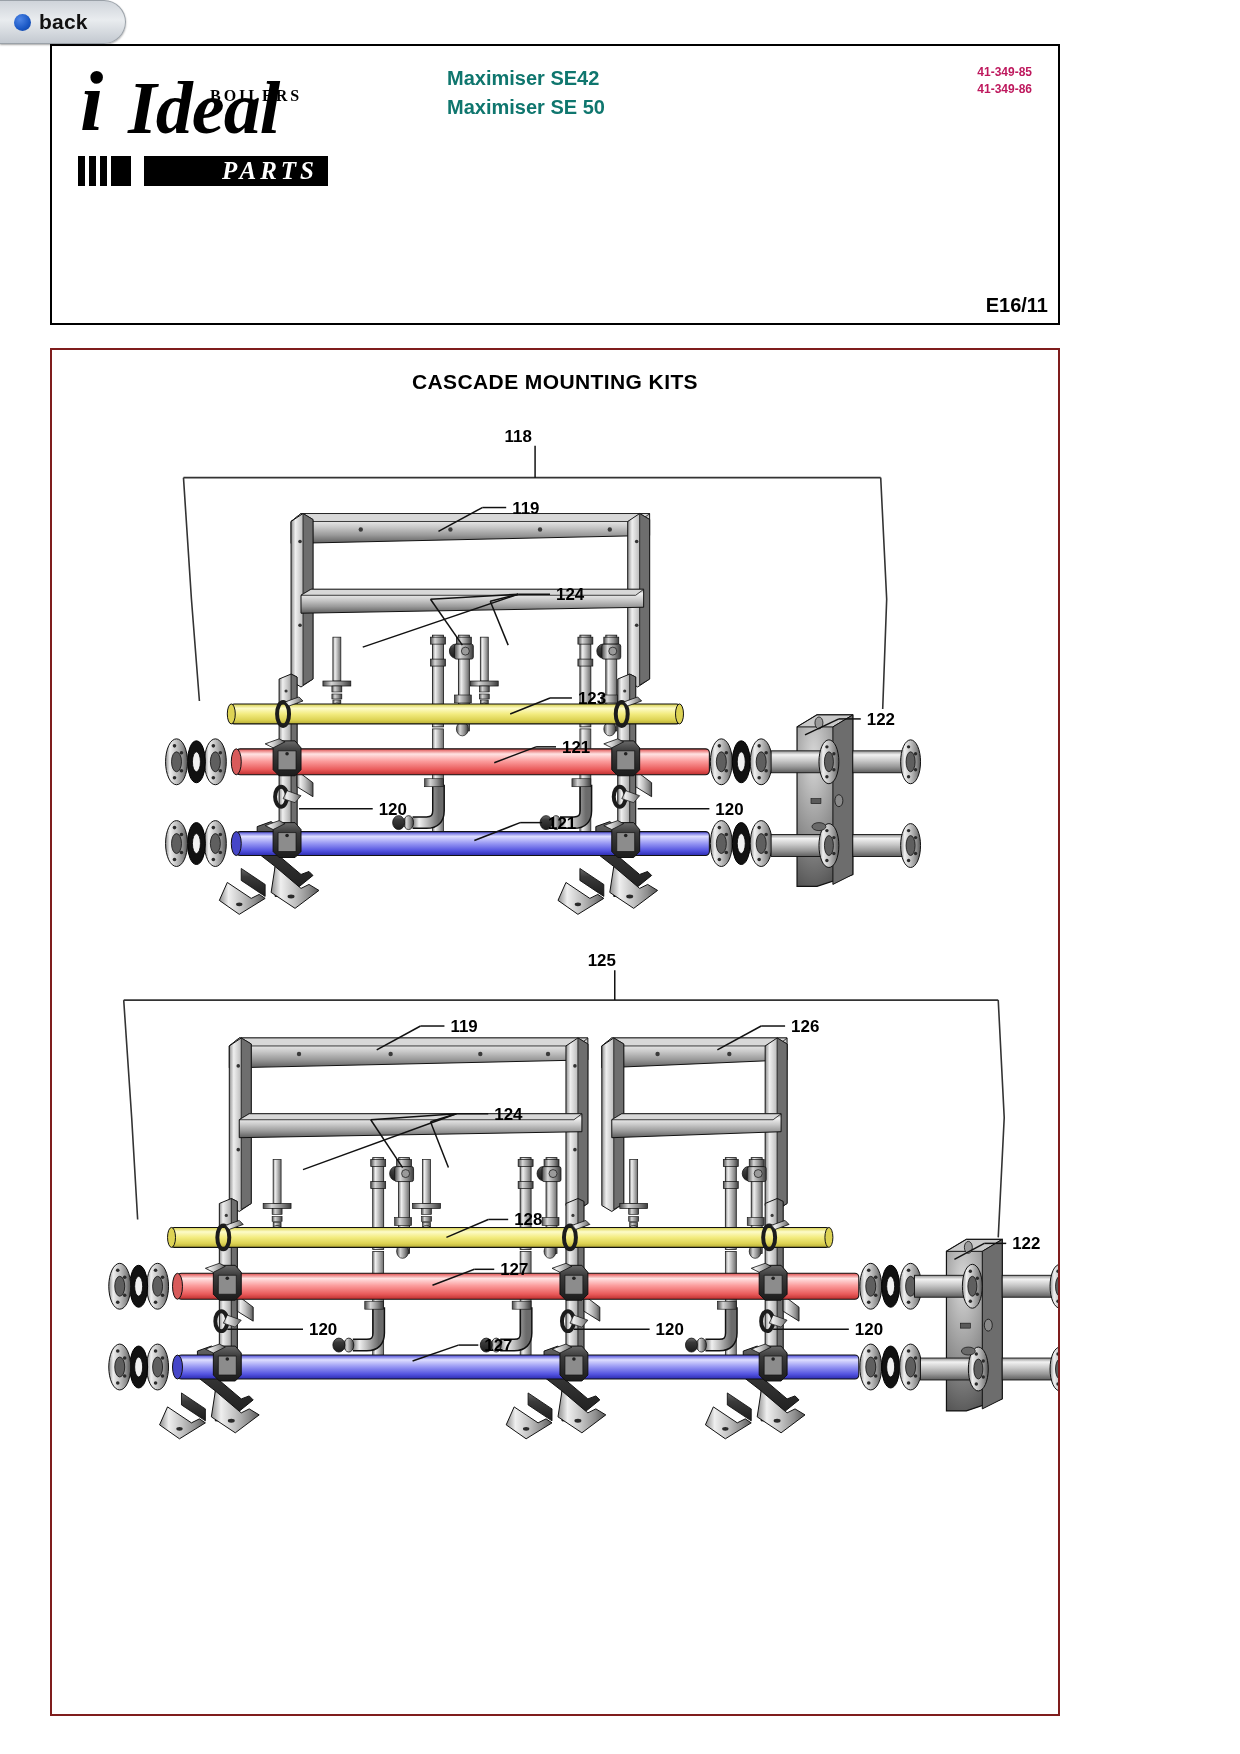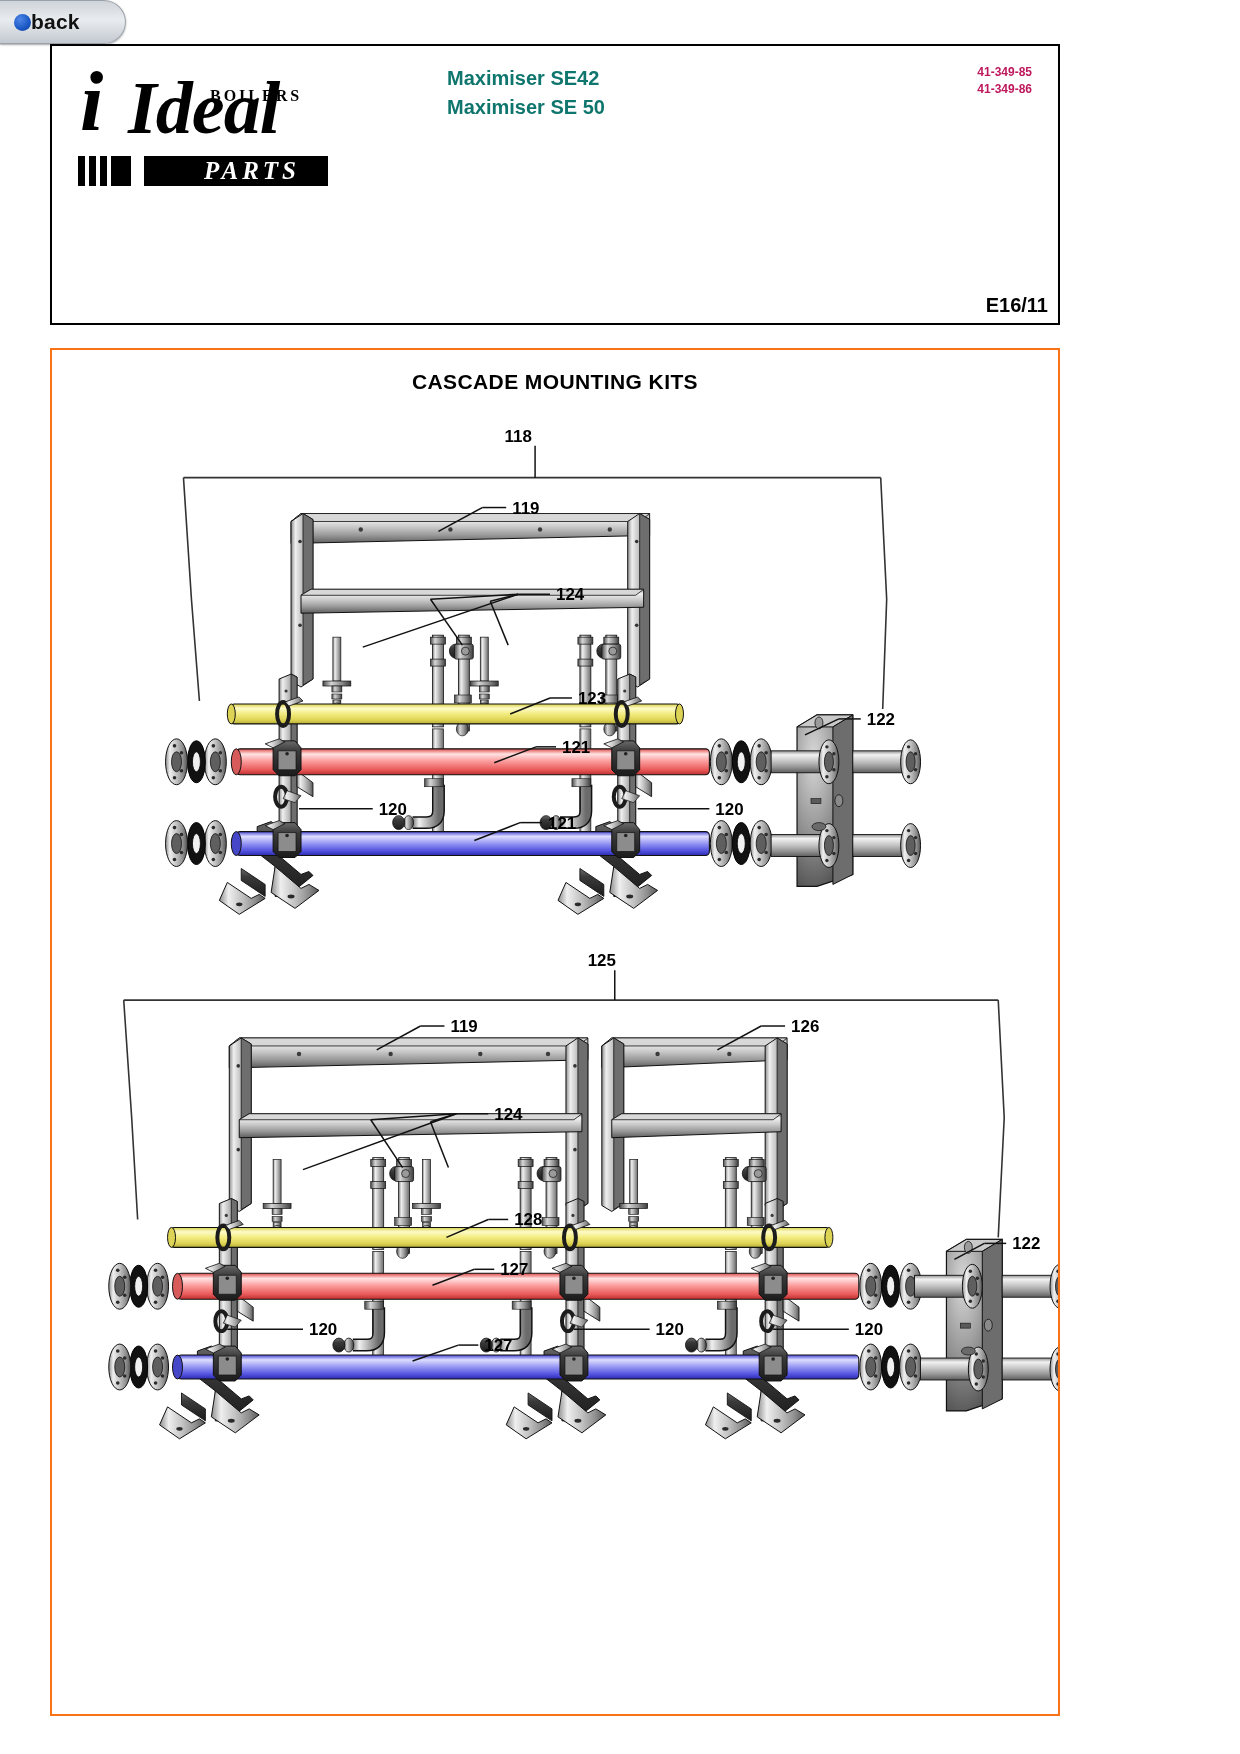--- a/index.html
+++ b/index.html
@@ -10,21 +10,21 @@
     -webkit-font-smoothing:antialiased;
   }
 
   
   #back-button{
     position:absolute;left:0;top:0;width:126px;height:44px;
     border-radius:0 22px 22px 0;
     background:linear-gradient(180deg,#cfd4da 0%,#e9ecef 45%,#c3c9d0 100%);
     border:1px solid #9aa1a8;border-left:none;
     box-shadow:0 1px 2px rgba(0,0,0,.35);
-    display:flex;align-items:center;gap:0;padding-left:14px;
+    display:flex;align-items:center;gap:8px;padding-left:14px;
     box-sizing:border-box;cursor:pointer;z-index:40;
   }
   #back-button .dot{
     width:17px;height:17px;border-radius:50%;
     background:radial-gradient(circle at 35% 32%,#4f86e6 0%,#1957c4 60%,#0f3d96 100%);
     flex:none;
   }
   #back-button .lbl{font-size:21px;font-weight:bold;color:#111;letter-spacing:.2px;}
 
   
@@ -44,40 +44,40 @@
   }
   .logo-boilers{
     position:absolute;left:140px;top:8px;font-family:"Liberation Serif","DejaVu Serif",serif;
     font-size:16px;font-weight:bold;letter-spacing:3px;color:#000;margin-top:19px;
   }
   .logo-bars{position:absolute;left:8px;top:96px;display:flex;gap:4px;height:30px;}
   .logo-bars i{display:block;width:7px;height:30px;background:#000;}
   .logo-bars i:last-child{width:20px;}
   .logo-parts-bar{
     position:absolute;left:74px;top:96px;width:184px;height:30px;background:#000;
-    display:flex;align-items:center;justify-content:flex-end;padding-right:28px;box-sizing:border-box;
+    display:flex;align-items:center;justify-content:flex-end;padding-right:10px;box-sizing:border-box;
   }
   .logo-parts-bar span{
     color:#fff;font-family:"Liberation Serif","DejaVu Serif",serif;font-style:italic;
     font-weight:bold;font-size:25px;letter-spacing:4px;
   }
 
   #model-col{position:absolute;left:395px;top:18px;width:330px;}
   #model-col div{font-size:20px;font-weight:bold;color:#0f766e;line-height:1.45;}
   #partno-col{position:absolute;left:760px;top:18px;width:220px;text-align:right;}
   #partno-col div{font-size:12px;font-weight:bold;color:#be185d;line-height:1.45;}
 
   #sheet-ref{
     position:absolute;right:10px;bottom:6px;font-size:20px;font-weight:bold;color:#000;
   }
 
   
   #drawing-panel{
     position:absolute;left:50px;top:348px;width:1010px;height:1368px;
-    border:2px solid #f97316;box-sizing:border-box;background:#fff;z-index:10;
+    border:2px solid #7f1d1d;box-sizing:border-box;background:#fff;z-index:10;
   }
   #drawing-title{
     position:absolute;left:0;right:0;top:20px;text-align:center;
     font-size:21px;font-weight:bold;letter-spacing:.4px;color:#000;
   }
   #svg-stage{position:absolute;left:0;top:0;width:100%;height:100%;}
 
   .lbl-text{font-family:"Liberation Sans","DejaVu Sans",sans-serif;font-size:17px;font-weight:bold;fill:#000;}
 </style>
 </head>

